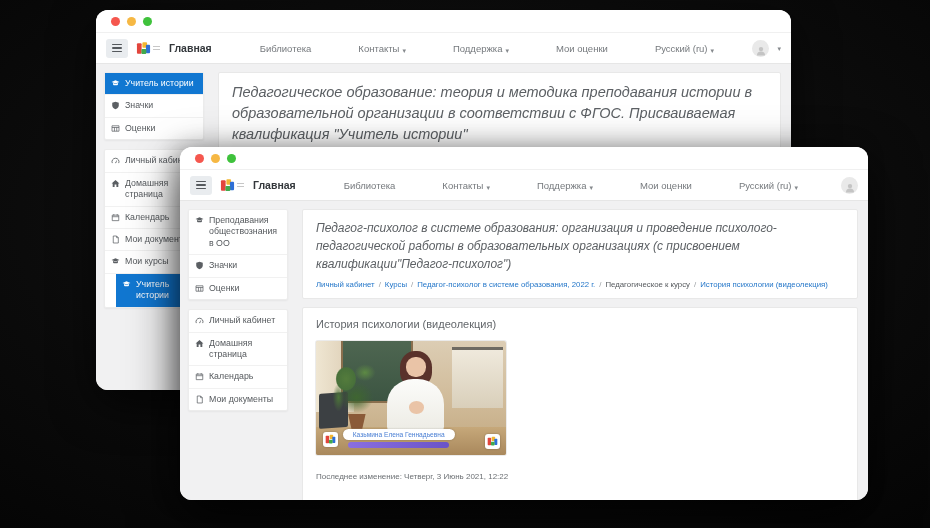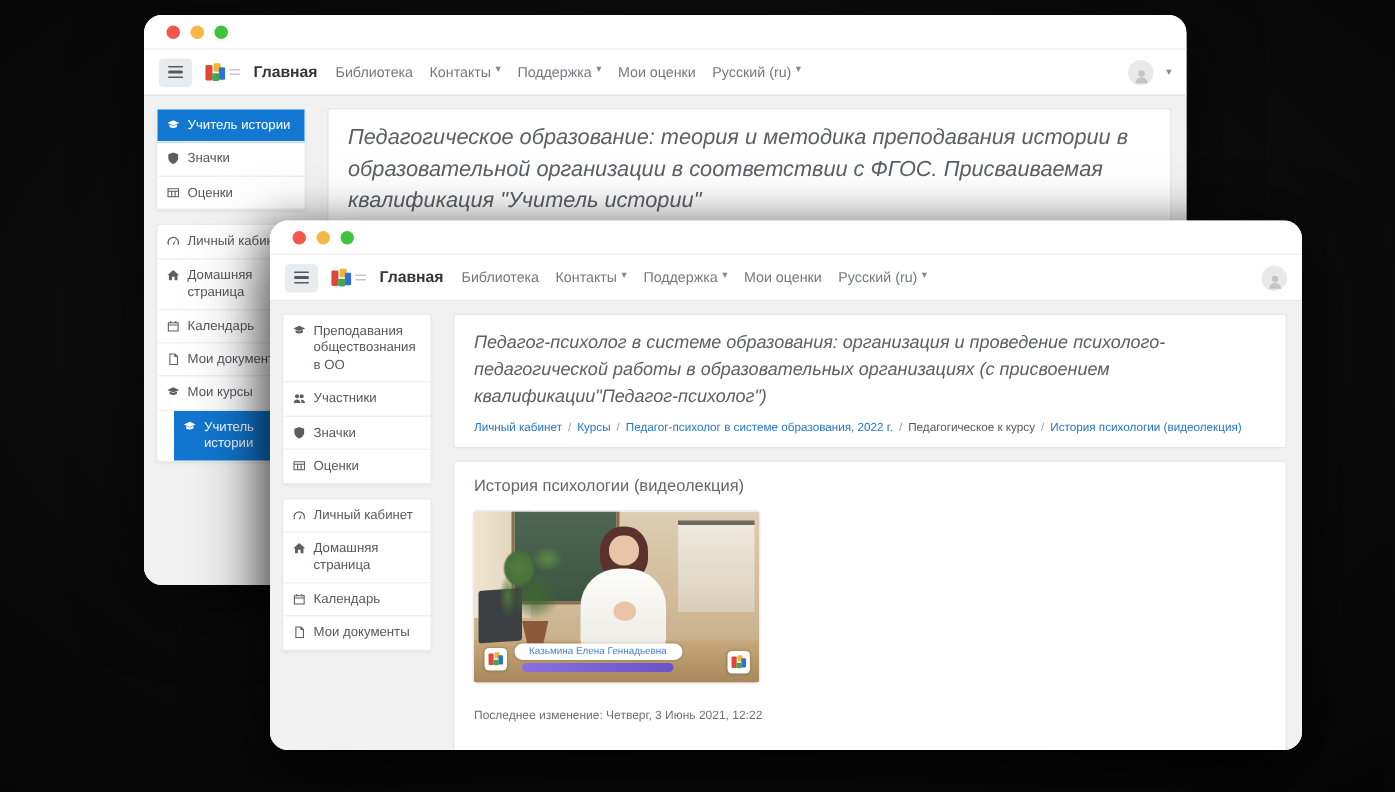--- a/index.html
+++ b/index.html
@@ -19,21 +19,21 @@
   .hamburger{width:22px;height:19px;border:none;background:#e9ecef;border-radius:3px;
              display:flex;align-items:center;justify-content:center;padding:0;cursor:pointer;}
   .hbars{display:flex;flex-direction:column;gap:2px;}
   .hbars i{display:block;width:10px;height:1.6px;background:#55595d;border-radius:1px;}
   .brandlogo{display:flex;align-items:center;gap:2px;}
   .brandlogo svg{width:15px;height:15px;}
   .logolines{display:flex;flex-direction:column;gap:1.5px;}
   .logolines i{width:7px;height:1.5px;background:#c7c7c7;}
   .brand{font-size:10.5px;font-weight:bold;color:#33373b;text-decoration:none;margin:0 4px 0 1px;cursor:pointer;}
   .menu{display:flex;align-items:center;gap:11px;}
-  .mlink{font-size:9.5px;color:#75797d;text-decoration:none;display:flex;align-items:flex-start;gap:3px;cursor:pointer;}
+  .mlink{font-size:9.5px;color:#75797d;text-decoration:none;display:flex;align-items:flex-end;gap:3px;cursor:pointer;margin-left:36px;}
   .caret{font-size:7px;color:#85898d;line-height:1;}
   .spacer{flex:1;}
   .avatar{width:17px;height:17px;border-radius:50%;background:#e9e9e9;display:flex;align-items:flex-end;
           justify-content:center;color:#c4c4c4;overflow:hidden;cursor:pointer;}
   .avatar svg{width:12px;height:12px;}
   .body{display:flex;background:#f1f1f2;height:calc(100% - 53px);align-items:flex-start;}
   .sidebar{flex:0 0 112px;width:112px;box-sizing:border-box;padding:8px 4px 0 8px;}
   .sgroup{background:#fff;border:1px solid #ececec;border-radius:2px;box-shadow:0 1px 2px rgba(0,0,0,.05);margin-bottom:9px;}
   .sitem{display:flex;align-items:flex-start;gap:5px;padding:5px 6px;border-bottom:1px solid #f1f1f1;color:#55595d;cursor:pointer;}
   .sitem:last-child{border-bottom:none;}
@@ -326,26 +326,20 @@
       <aside class="sidebar">
         <div class="sgroup">
           <div class="sitem">
             <svg class="si">
                 <use href="#i-cap"></use>
               </svg>
             <span class="slabel">Преподавания обществознания в ОО</span>
           </div>
           <div class="sitem">
             <svg class="si">
-                <use href="#i-users"></use>
-              </svg>
-            <span class="slabel">Участники</span>
-          </div>
-          <div class="sitem">
-            <svg class="si">
                 <use href="#i-shield"></use>
               </svg>
             <span class="slabel">Значки</span>
           </div>
           <div class="sitem">
             <svg class="si">
                 <use href="#i-table"></use>
               </svg>
             <span class="slabel">Оценки</span>
           </div>

